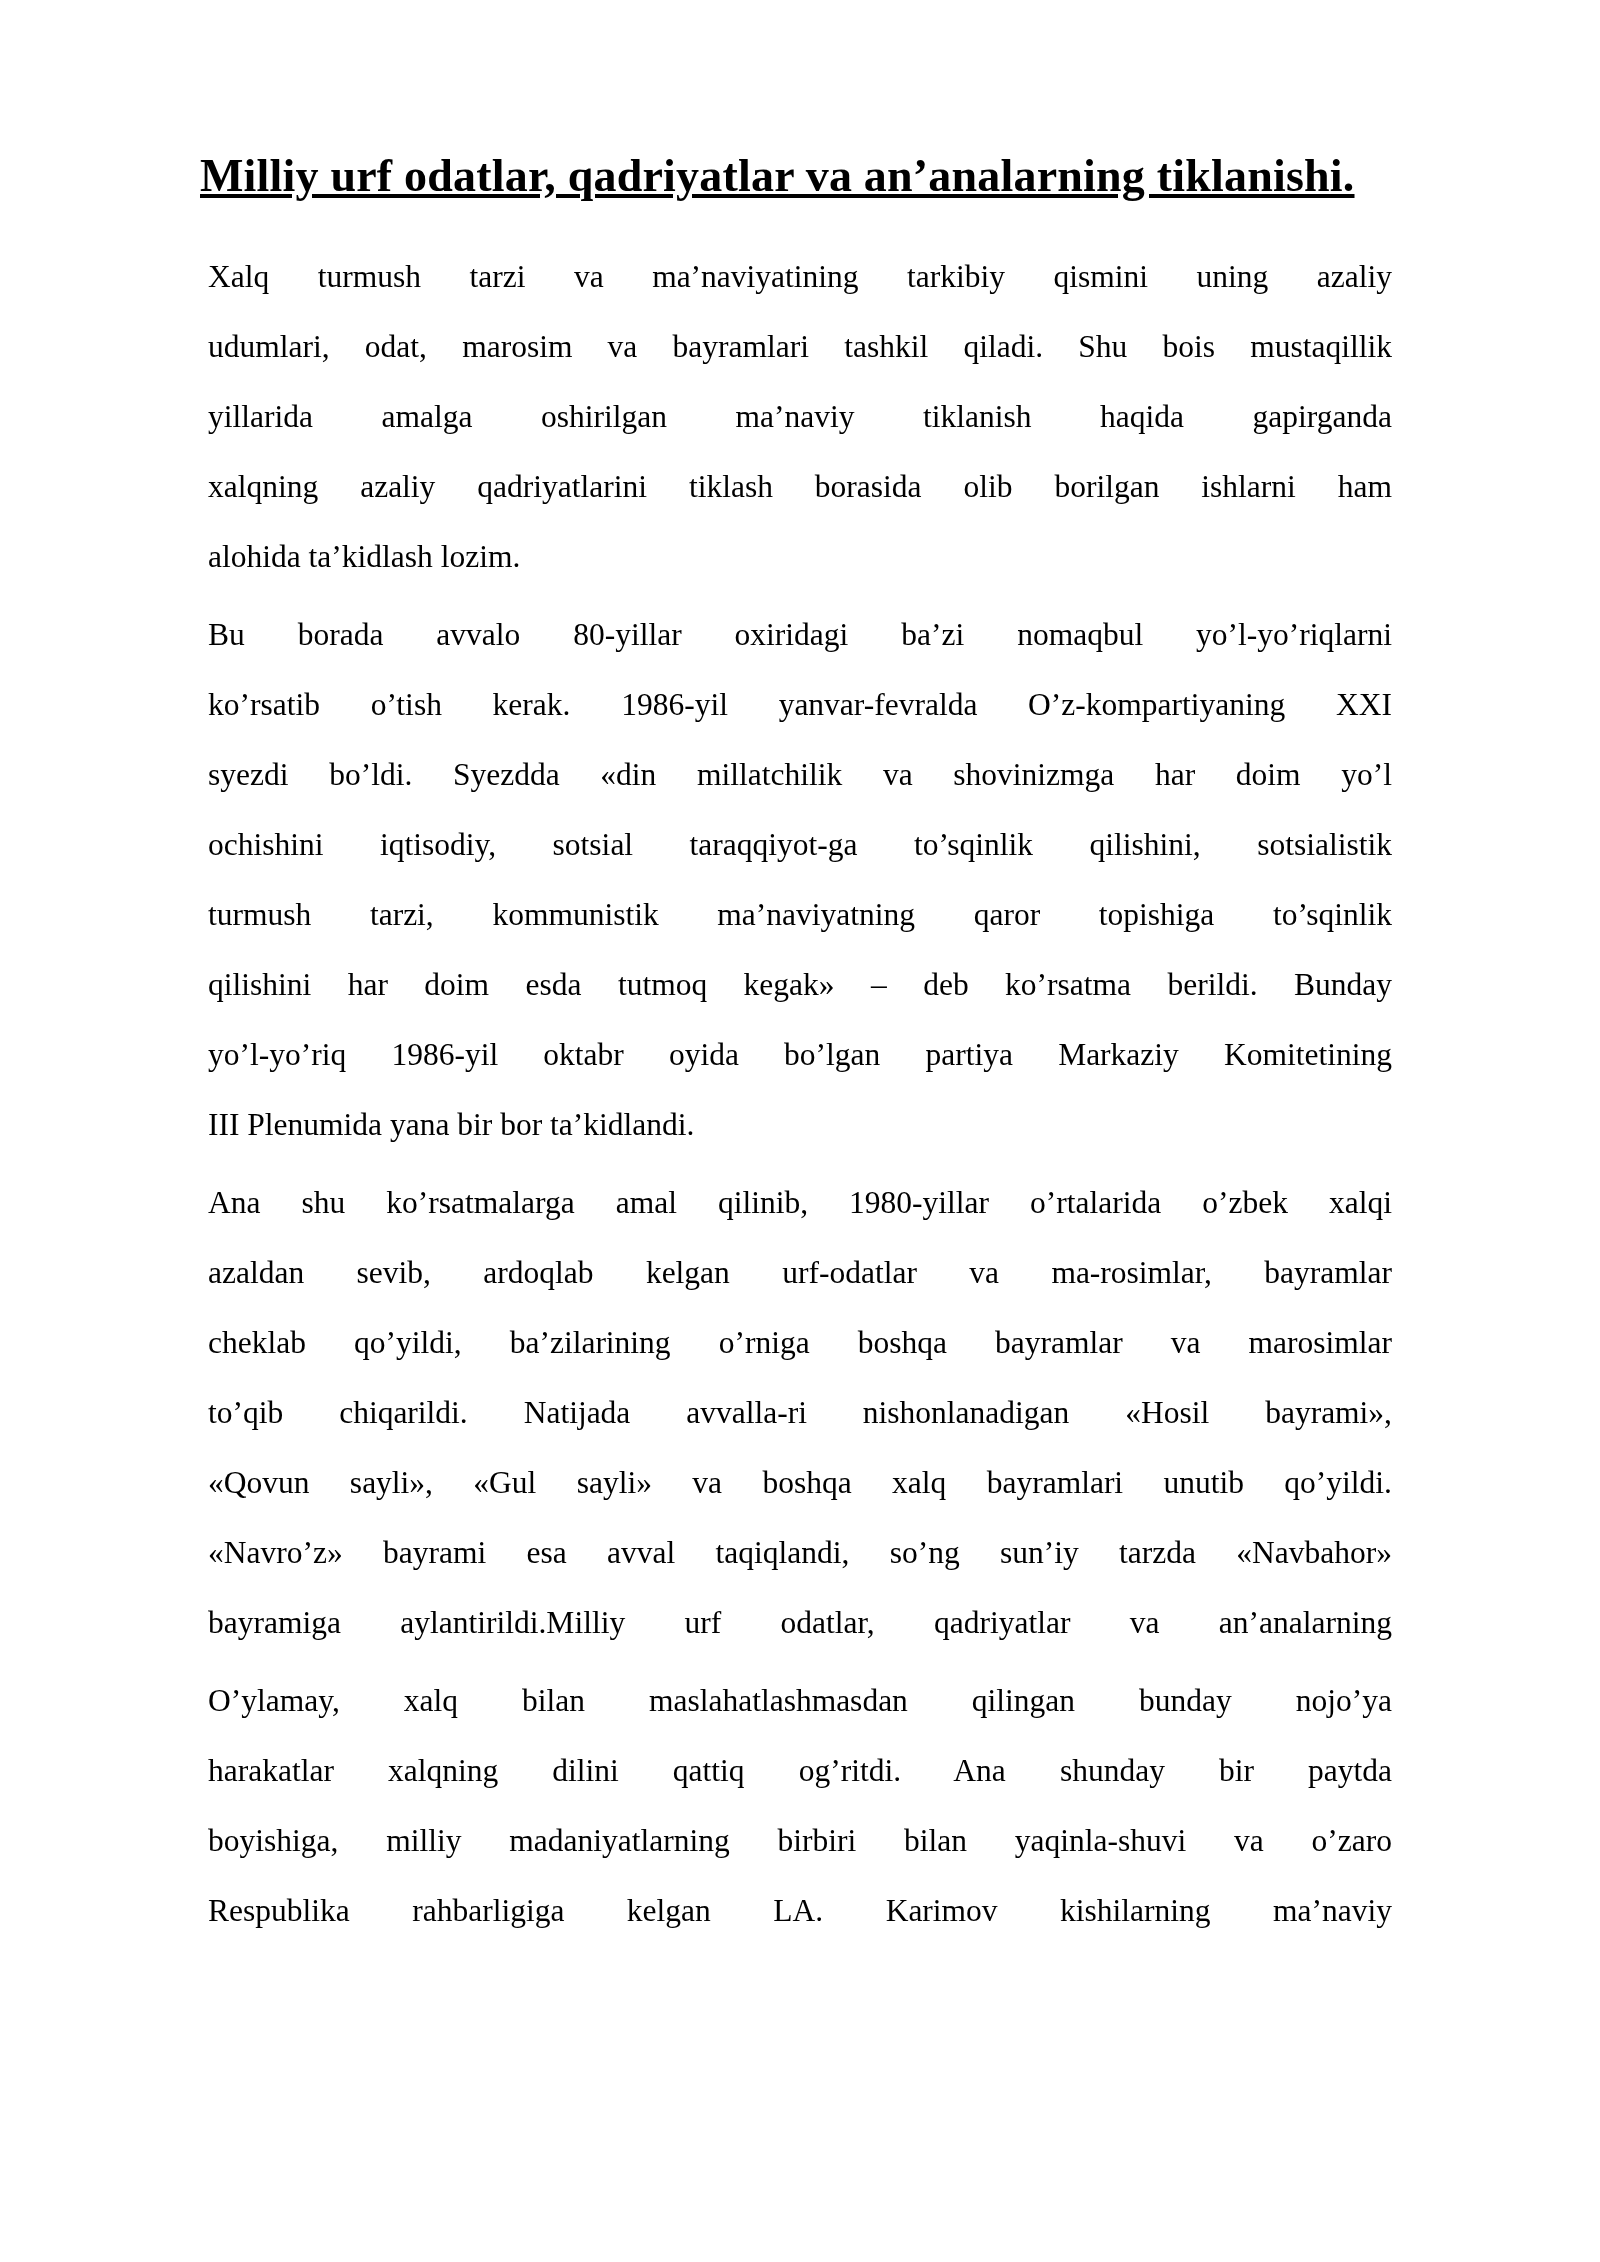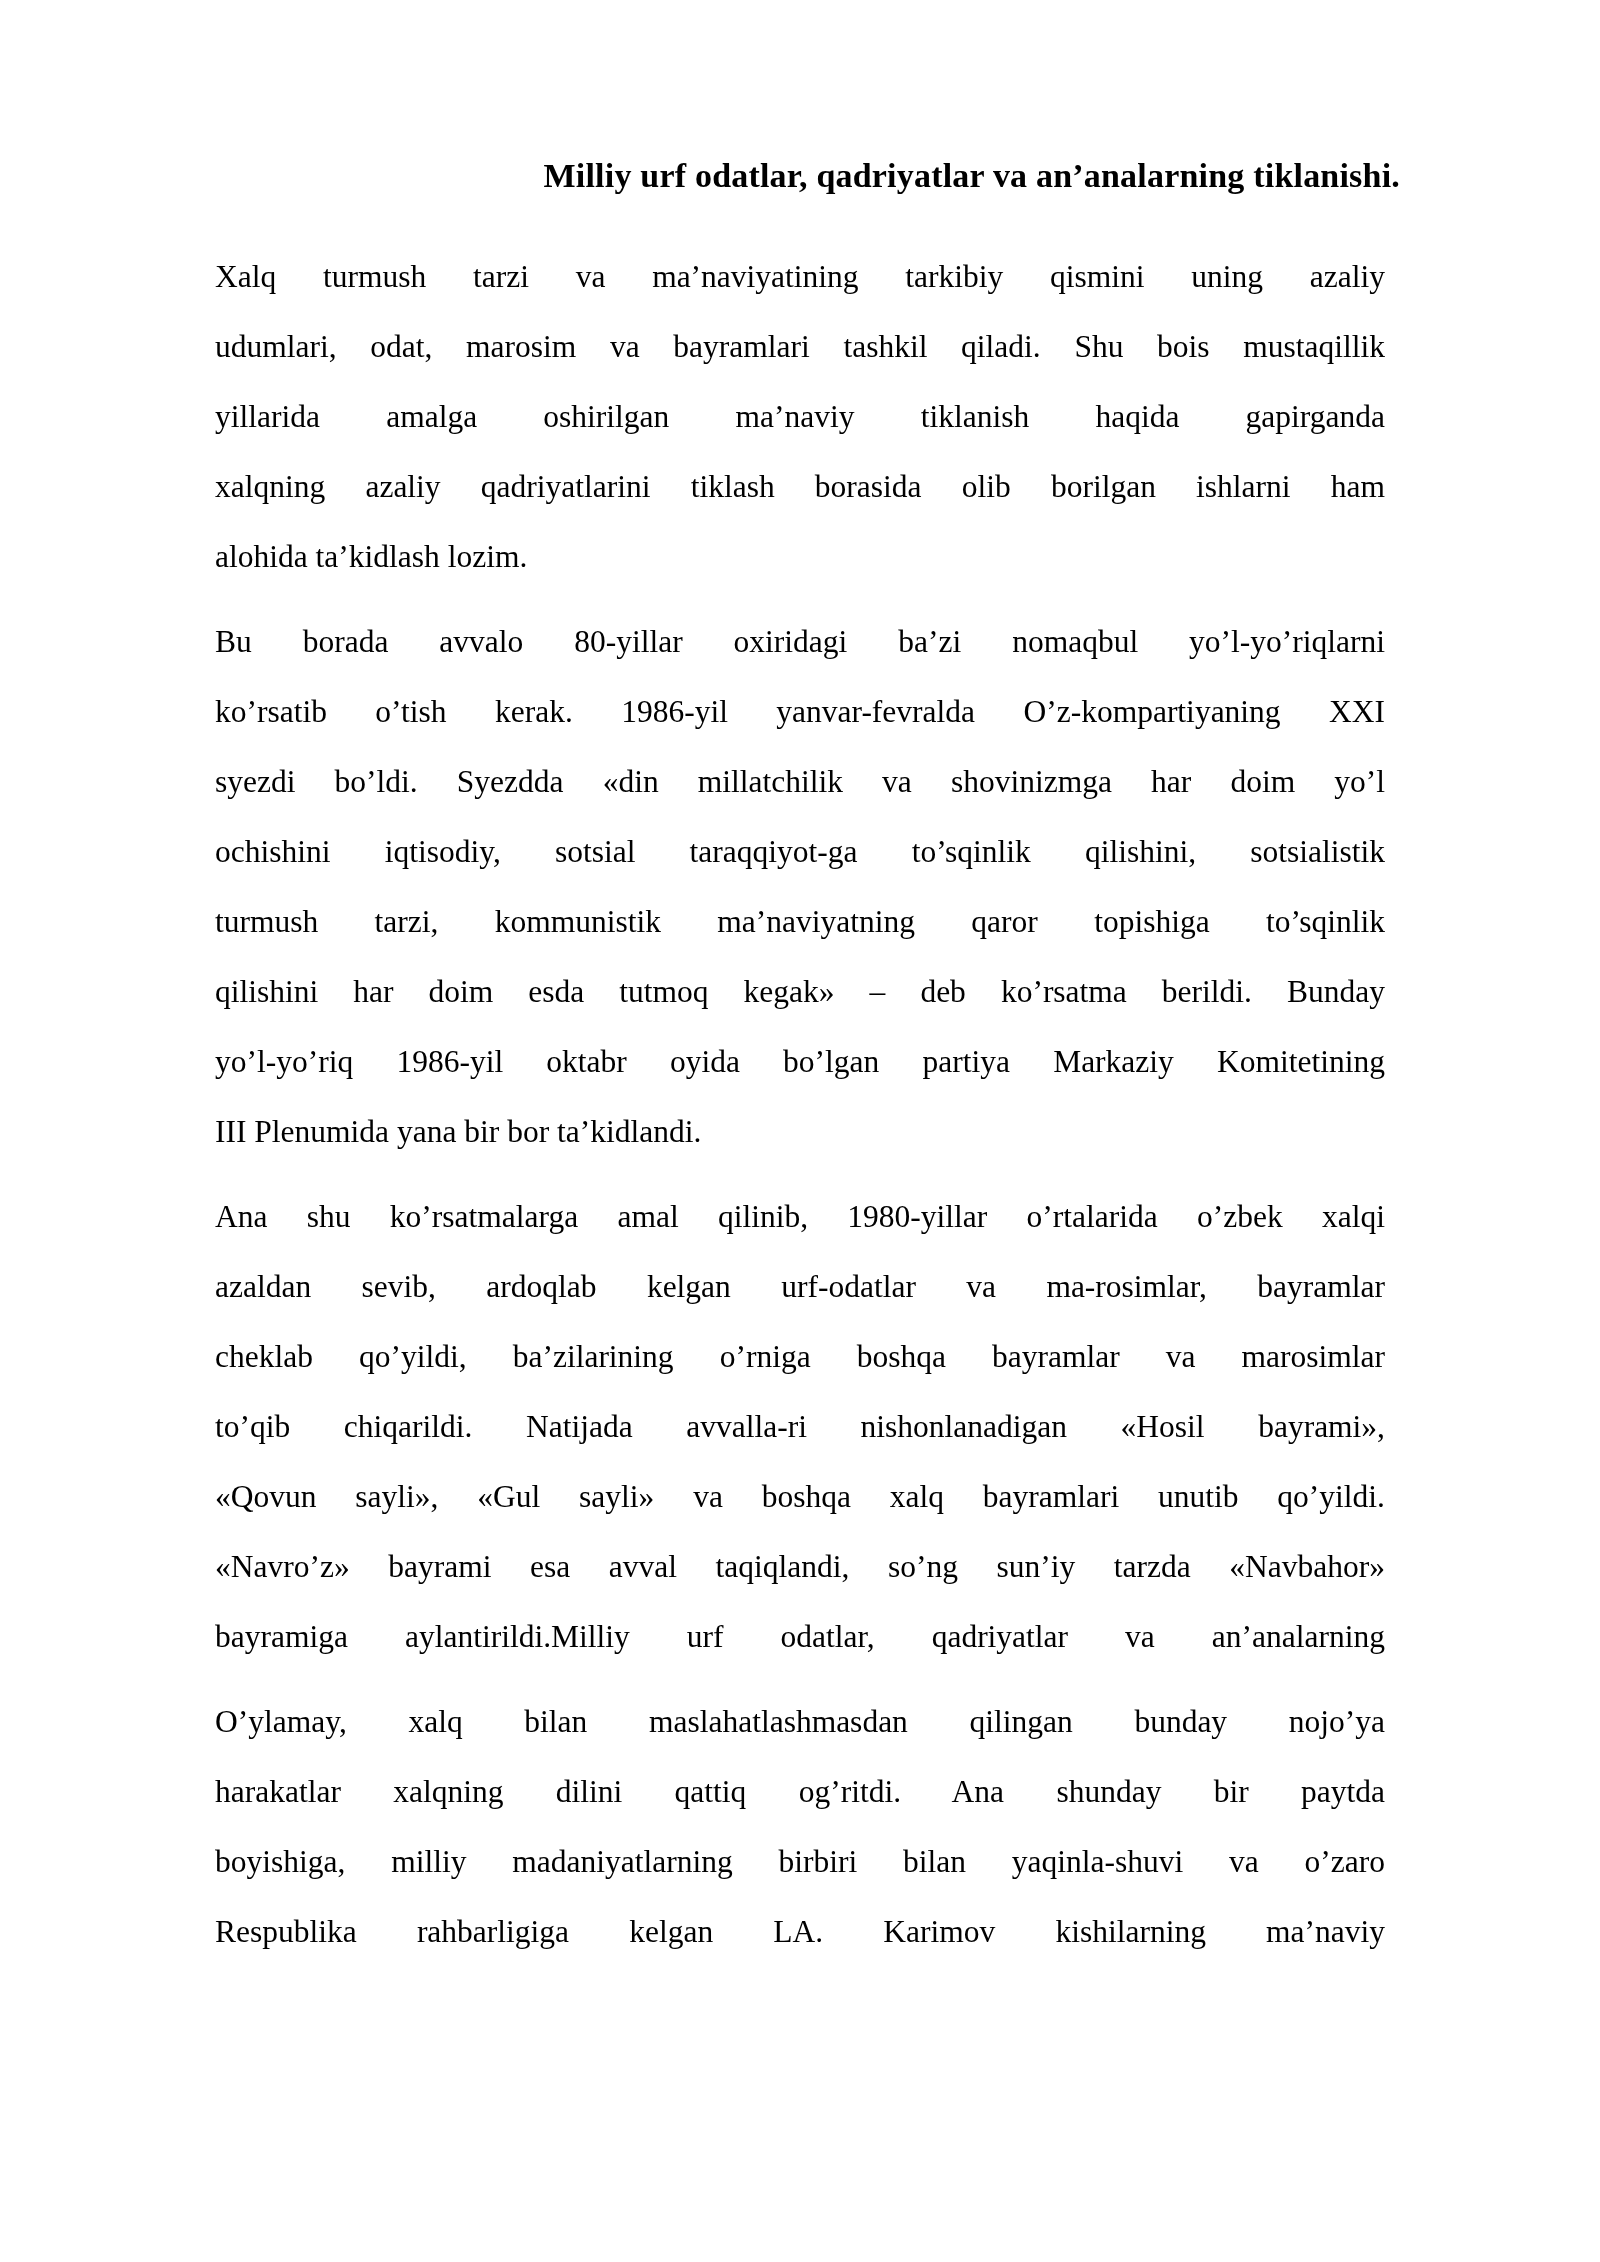--- a/index.html
+++ b/index.html
@@ -14,28 +14,29 @@
     margin: 0 auto;
     background: #ffffff;
     box-sizing: border-box;
     padding: 156px 200px 0 200px;
     font-family: "Liberation Serif", "DejaVu Serif", serif;
     color: #000000;
     overflow: hidden;
   }
   .doc-title {
     margin: 0 0 46px 0;
-    font-size: 34px;
+    font-size: 46px;
     line-height: 40px;
     font-weight: bold;
-    text-align: right;
+    text-align: left;
     letter-spacing: 0.2px;
+    text-decoration: underline;
   }
   .paragraph {
-    margin: 15px;
+    margin: 8px;
   }
   .line {
     font-size: 31.5px;
     line-height: 70px;
     height: 70px;
     overflow: hidden;
     text-align: justify;
     text-align-last: justify;
     text-justify: inter-word;
     white-space: normal;

